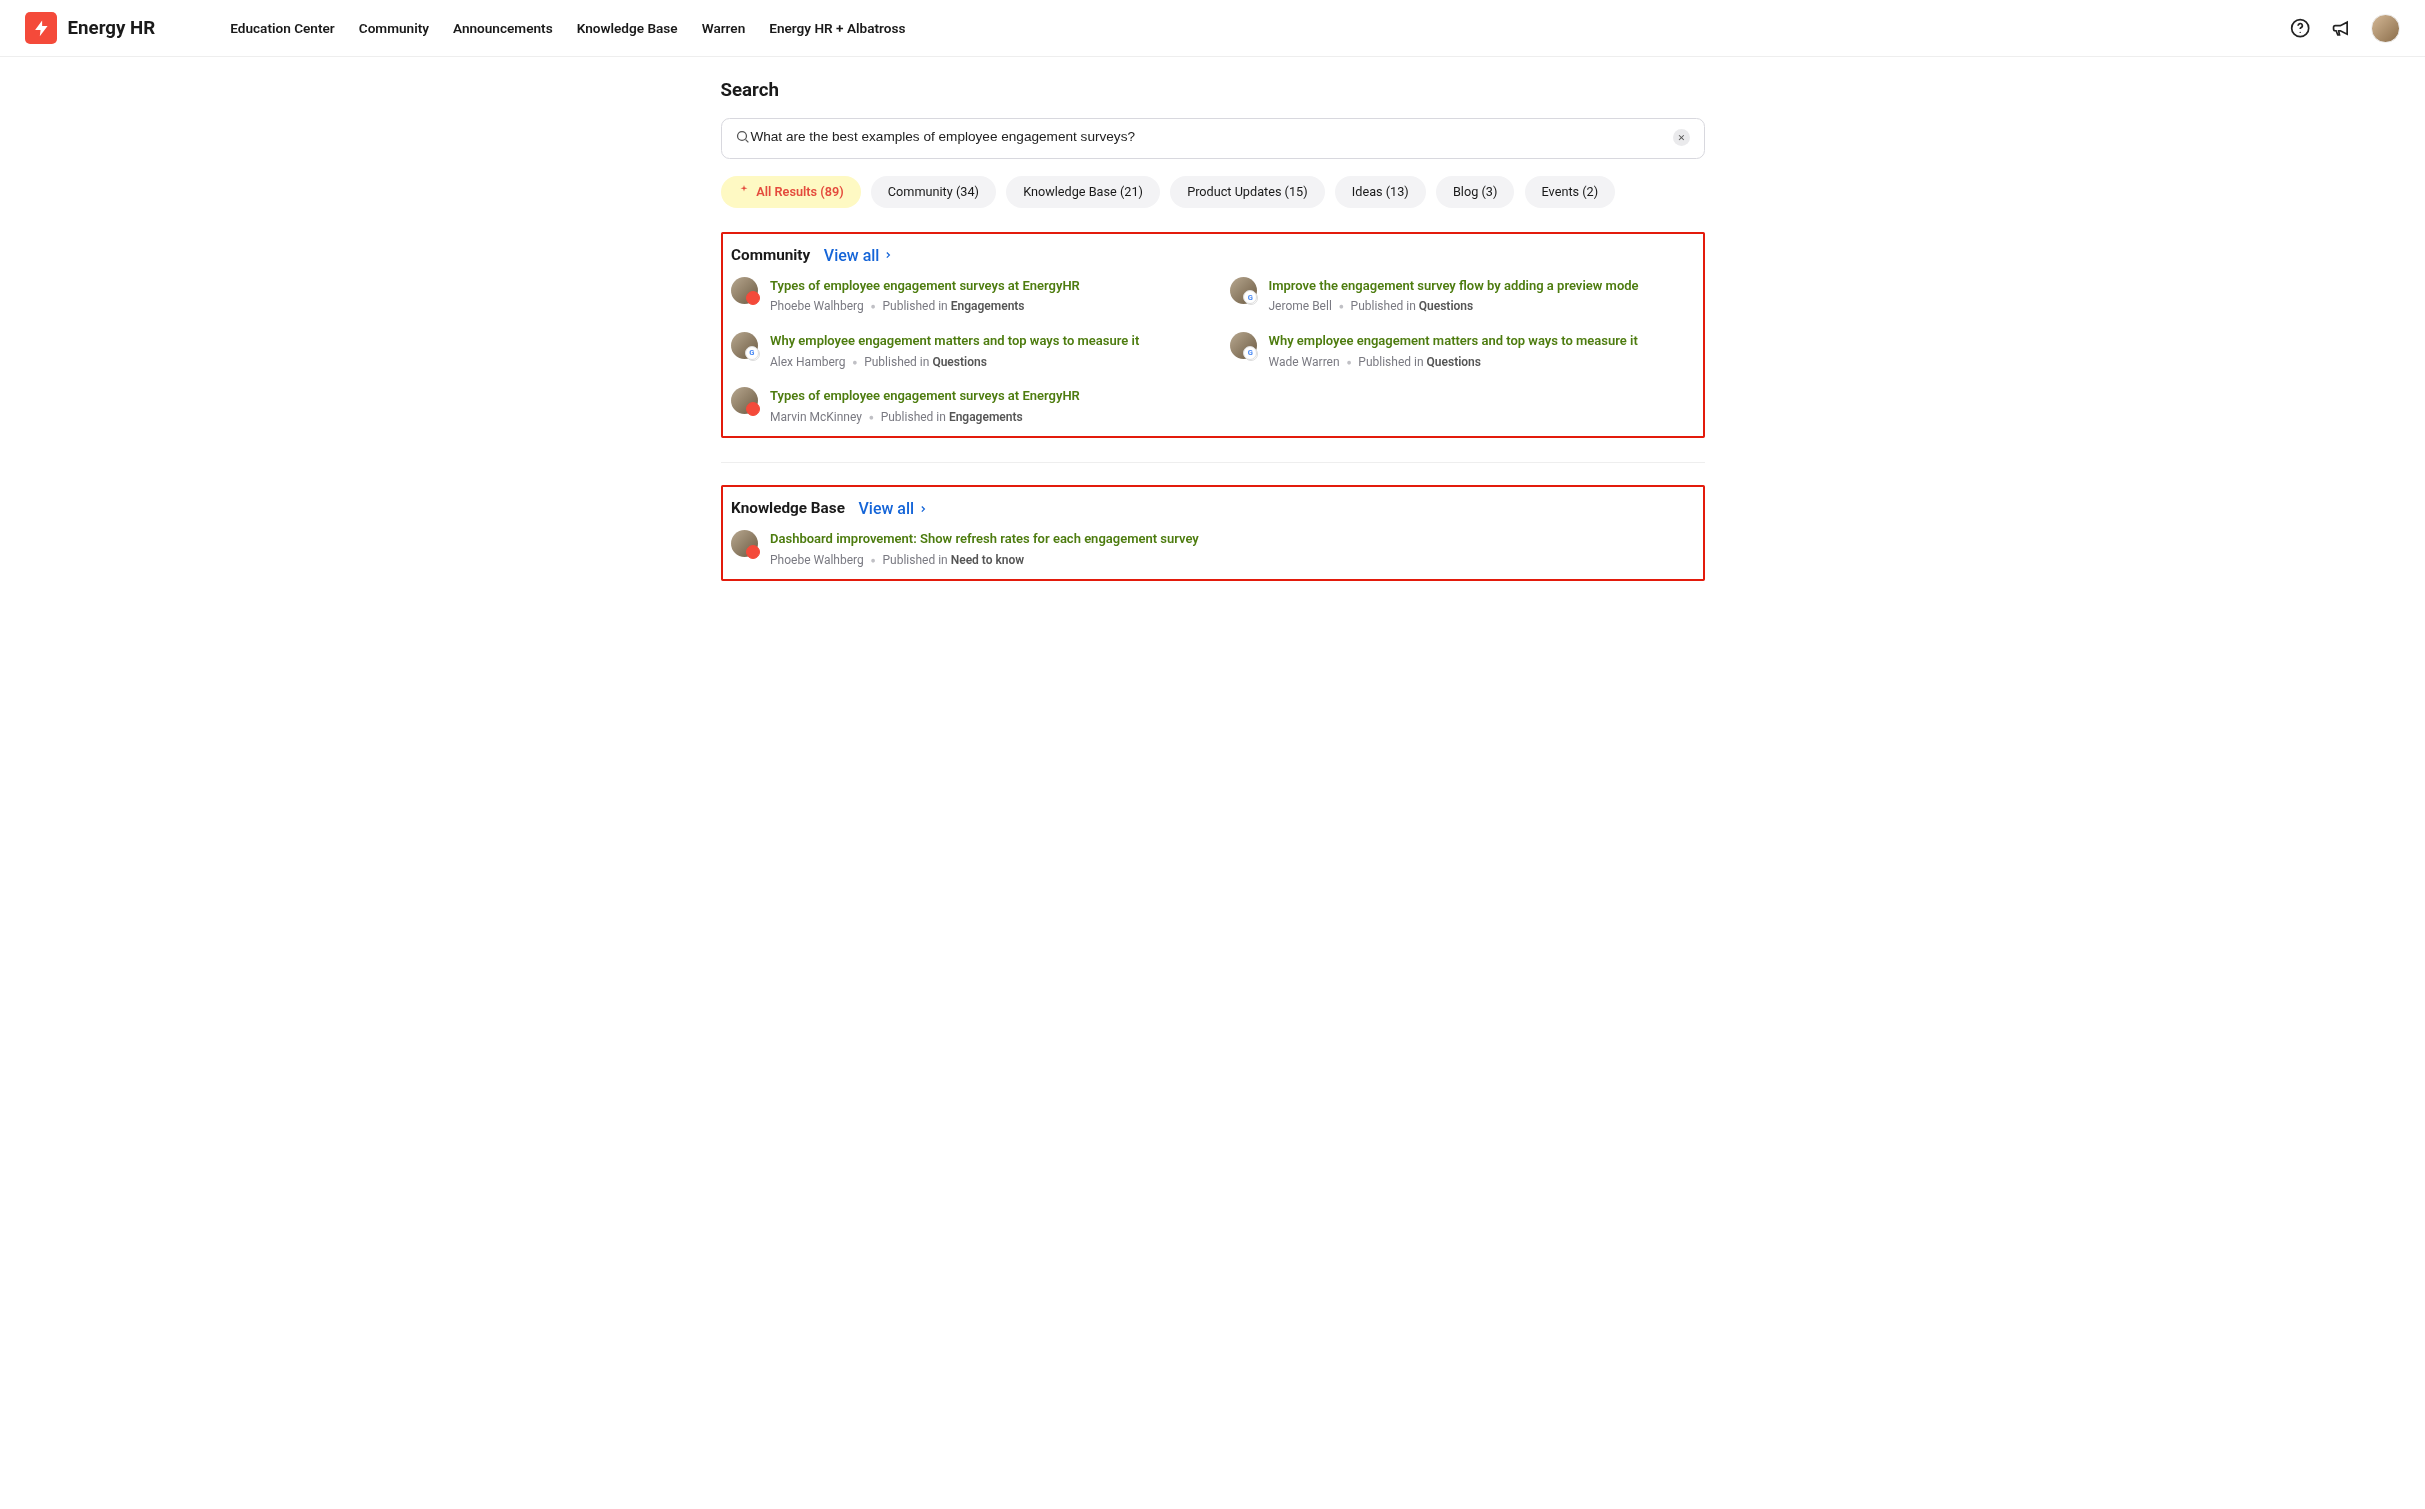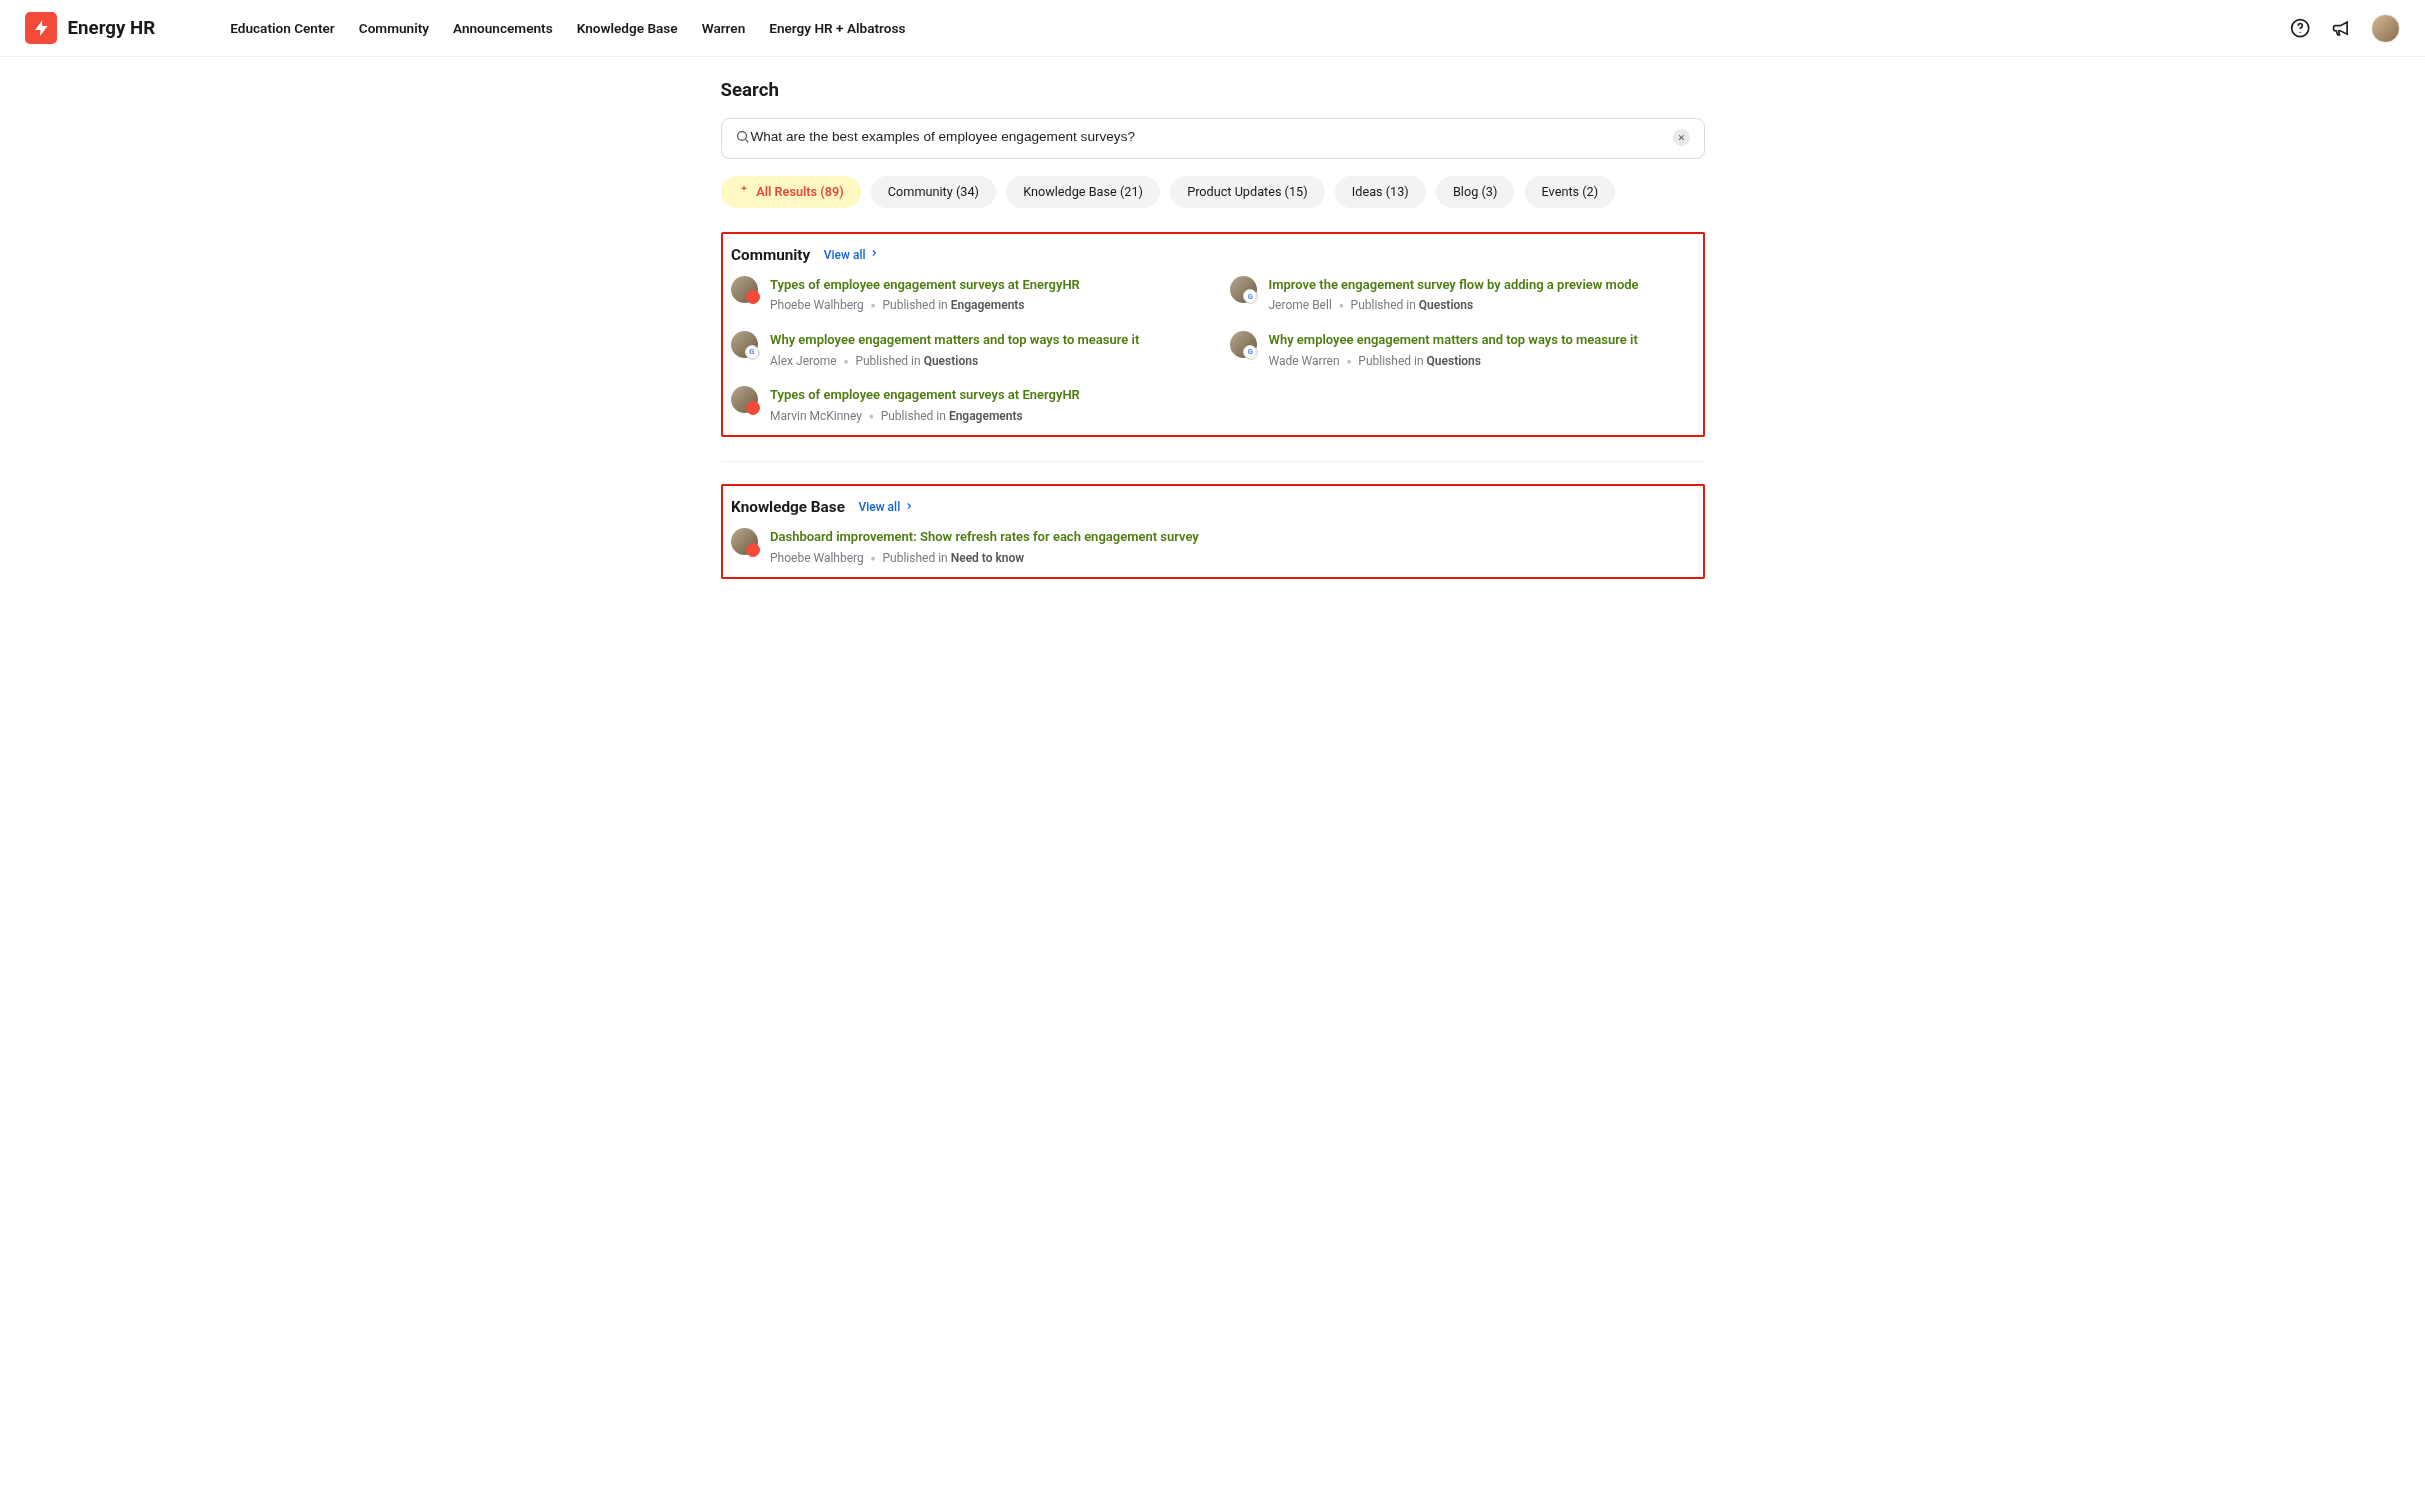--- a/index.html
+++ b/index.html
@@ -116,21 +116,21 @@
   .section-block {
     border: 2.5px solid #e31b0c;
     border-radius: 1.7px;
     padding: 12px 8.5px 12px 0;
     margin-bottom: 24px;
   }
   .section-head {
     display:flex; align-items:center; gap:13.6px; margin-bottom:12px; padding-left:8.5px;
   }
   .section-title { font-weight:700; font-size:15.3px; }
-  .view-all { color:#1565d8; font-size:12px; font-weight:500; display:flex; align-items:center; gap:3.4px; cursor:pointer; }
+  .view-all { color:#1565d8; font-size:16px; font-weight:500; display:flex; align-items:center; gap:3.4px; cursor:pointer; }
   .results-grid {
     display:grid;
     grid-template-columns: 1fr 1fr;
     gap: 18.7px 34px;
     padding-left:8.5px;
   }
   .result-item { display:flex; gap:12px; align-items:flex-start; }
   .result-avatar {
     width:27px; height:27px; border-radius:50%; flex:none;
     background: linear-gradient(135deg,#b8a890,#6b5a42);
@@ -277,21 +277,21 @@
             <span class="dot">●</span>
             <span><span>Published in</span> <b>Questions</b></span>
           </div>
         </div>
       </div>
       <div class="result-item">
         <div class="result-avatar badge-g"></div>
         <div class="result-body">
           <div class="result-title">Why employee engagement matters and top ways to measure it</div>
           <div class="result-meta">
-            <span>Alex Jerome</span>
+            <span>Alex Hamberg</span>
             <span class="dot">●</span>
             <span><span>Published in</span> <b>Questions</b></span>
           </div>
         </div>
       </div>
       <div class="result-item">
         <div class="result-avatar badge-g"></div>
         <div class="result-body">
           <div class="result-title">Why employee engagement matters and top ways to measure it</div>
           <div class="result-meta">

